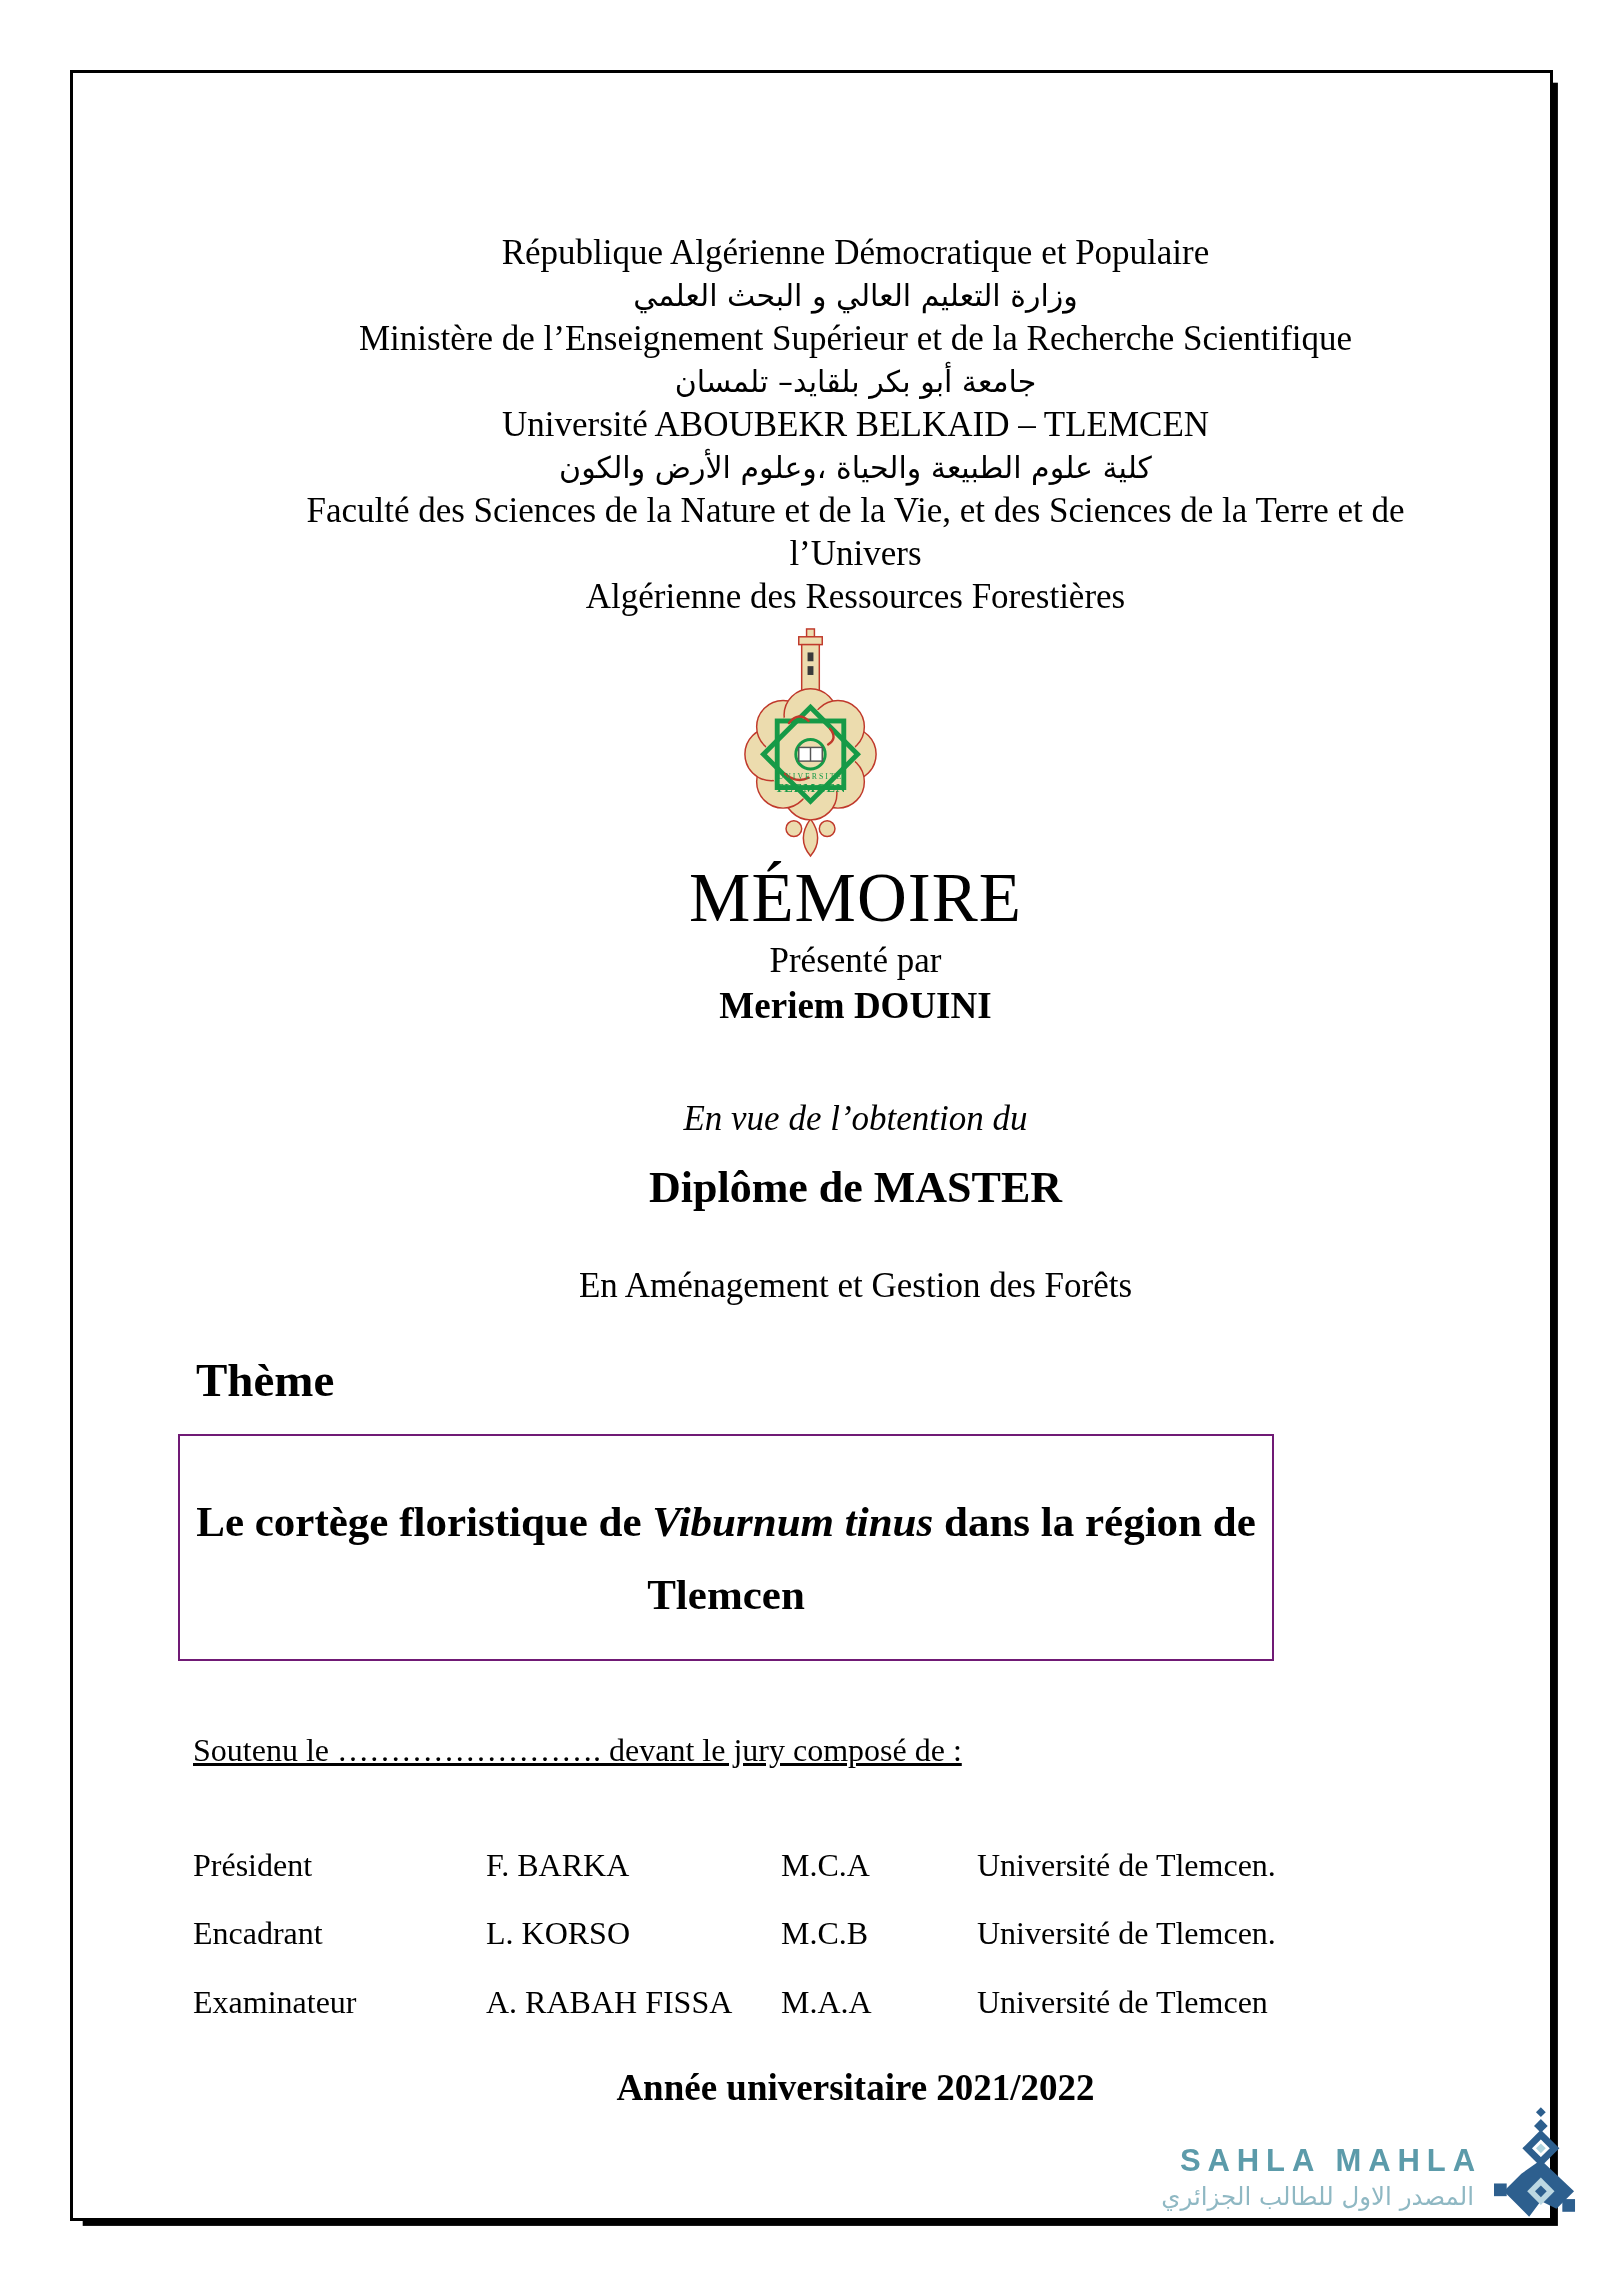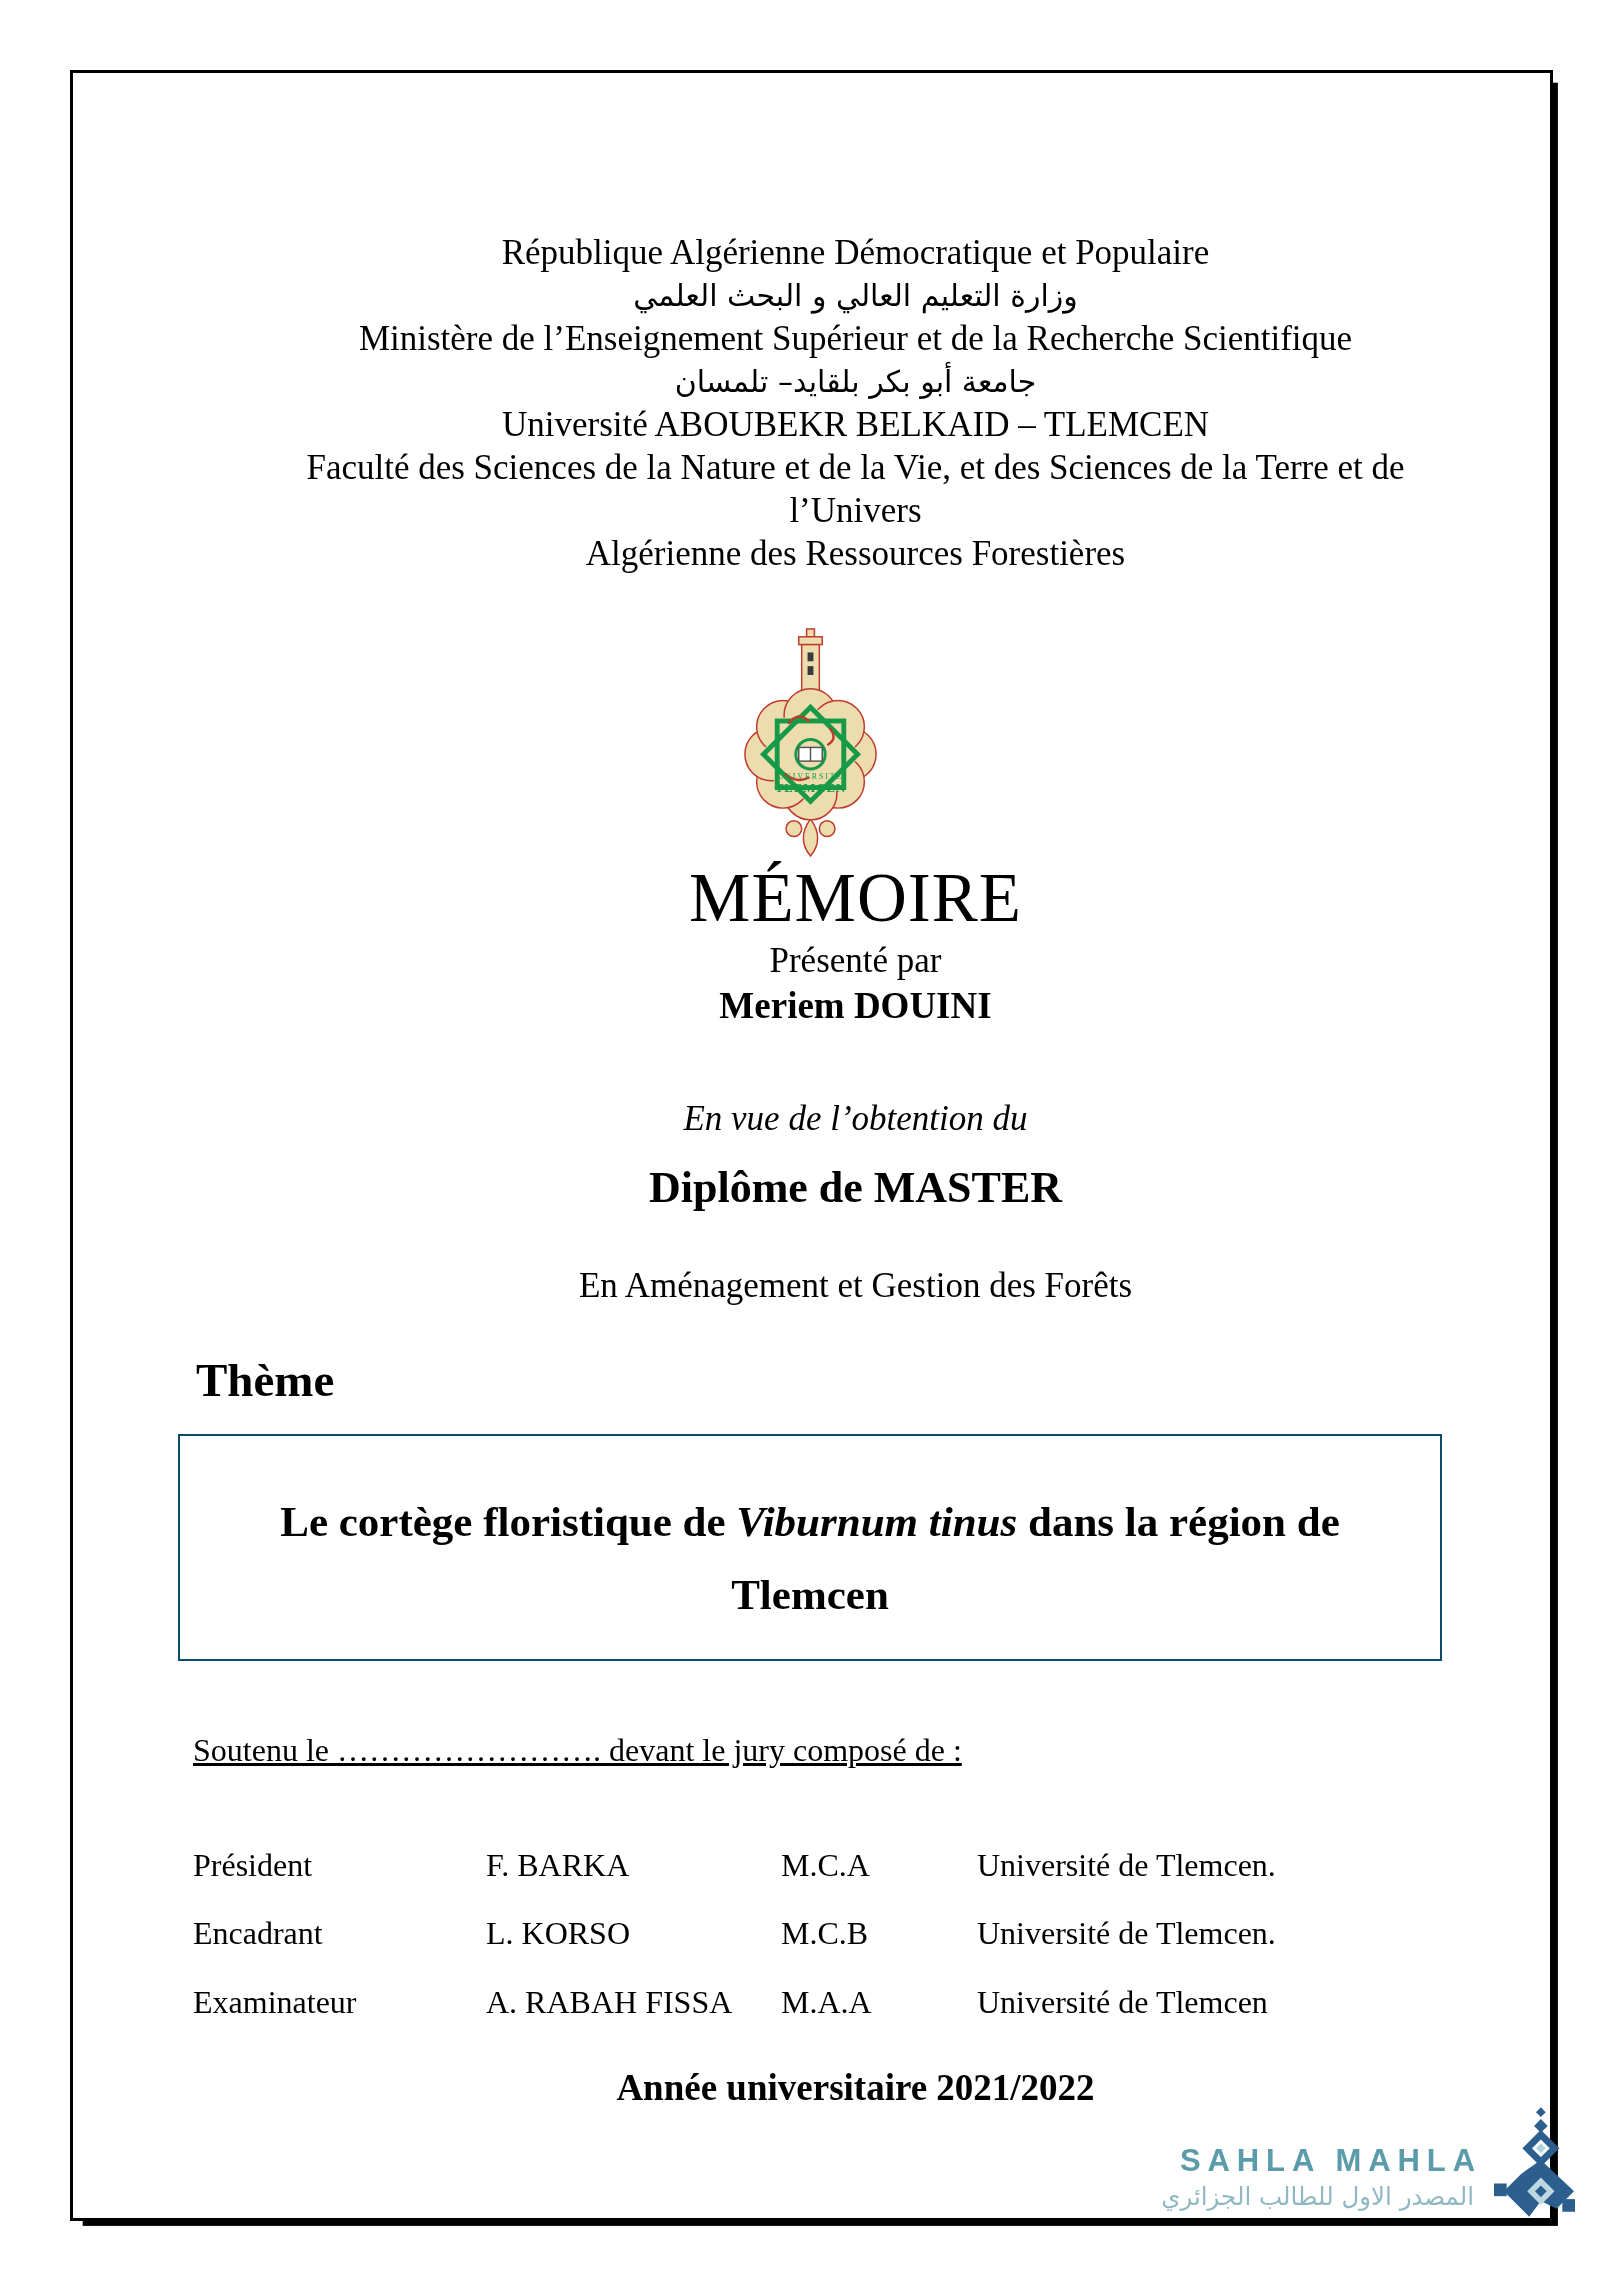--- a/index.html
+++ b/index.html
@@ -19,22 +19,22 @@
   .hdr{line-height:43px;font-size:35px;}
   .hdr .ar{font-family:"DejaVu Sans",sans-serif;font-size:30px;}
   .big-title{font-size:69px;letter-spacing:1px;}
   .presented{font-size:35px;}
   .author{font-size:37px;font-weight:bold;}
   .purpose{font-size:35px;font-style:italic;margin-top:19px;}
   .diploma{font-size:44px;font-weight:bold;}
   .speciality{font-size:35px;}
   .theme-h{font-size:47px;font-weight:bold;}
   .theme-box{
-    left:178px;top:1434px;width:1264px;height:227px;box-sizing:border-box;
-    border:2px solid #0c4a6e;text-align:center;padding-top:49px;
+    left:178px;top:1434px;width:1096px;height:227px;box-sizing:border-box;
+    border:2px solid #701a75;text-align:center;padding-top:49px;
   }
   .theme-box .line{font-size:43px;font-weight:bold;line-height:73px;}
   .bi{font-style:italic;}
   .soutenu{left:193px;font-size:32px;text-decoration:underline;}
   .jury-row{
     left:193px;display:grid;grid-template-columns:293px 295px 196px auto;
     font-size:32px;white-space:nowrap;
   }
   .year{font-size:37px;font-weight:bold;}
   .wm-brand{
@@ -55,20 +55,21 @@
 <body>
 
 <div class="abs frame"></div>
 
 <div class="abs center-col hdr" style="top:231px;">
   <div>République Algérienne Démocratique et Populaire</div>
   <div class="ar" dir="rtl">وزارة التعليم العالي و البحث العلمي</div>
   <div>Ministère de l’Enseignement Supérieur et de la Recherche Scientifique</div>
   <div class="ar" dir="rtl">جامعة أبو بكر بلقايد– تلمسان</div>
   <div>Université ABOUBEKR BELKAID – TLEMCEN</div>
+  <div class="ar" dir="rtl">كلية علوم الطبيعة والحياة ،وعلوم الأرض والكون</div>
   <div>Faculté des Sciences de la Nature et de la Vie, et des Sciences de la Terre et de</div>
   <div>l’Univers</div>
   <div>Algérienne des Ressources Forestières</div>
 </div>
 
 <div class="abs" style="left:732px;top:627px;width:157px;height:233px;">
   <svg width="157" height="233" viewBox="0 0 160 238">
 
     <rect x="76" y="2" width="8" height="8" fill="#ecdcae" stroke="#c0392b" stroke-width="1.5"></rect>
     <rect x="68" y="10" width="24" height="8" fill="#ecdcae" stroke="#c0392b" stroke-width="1.5"></rect>

